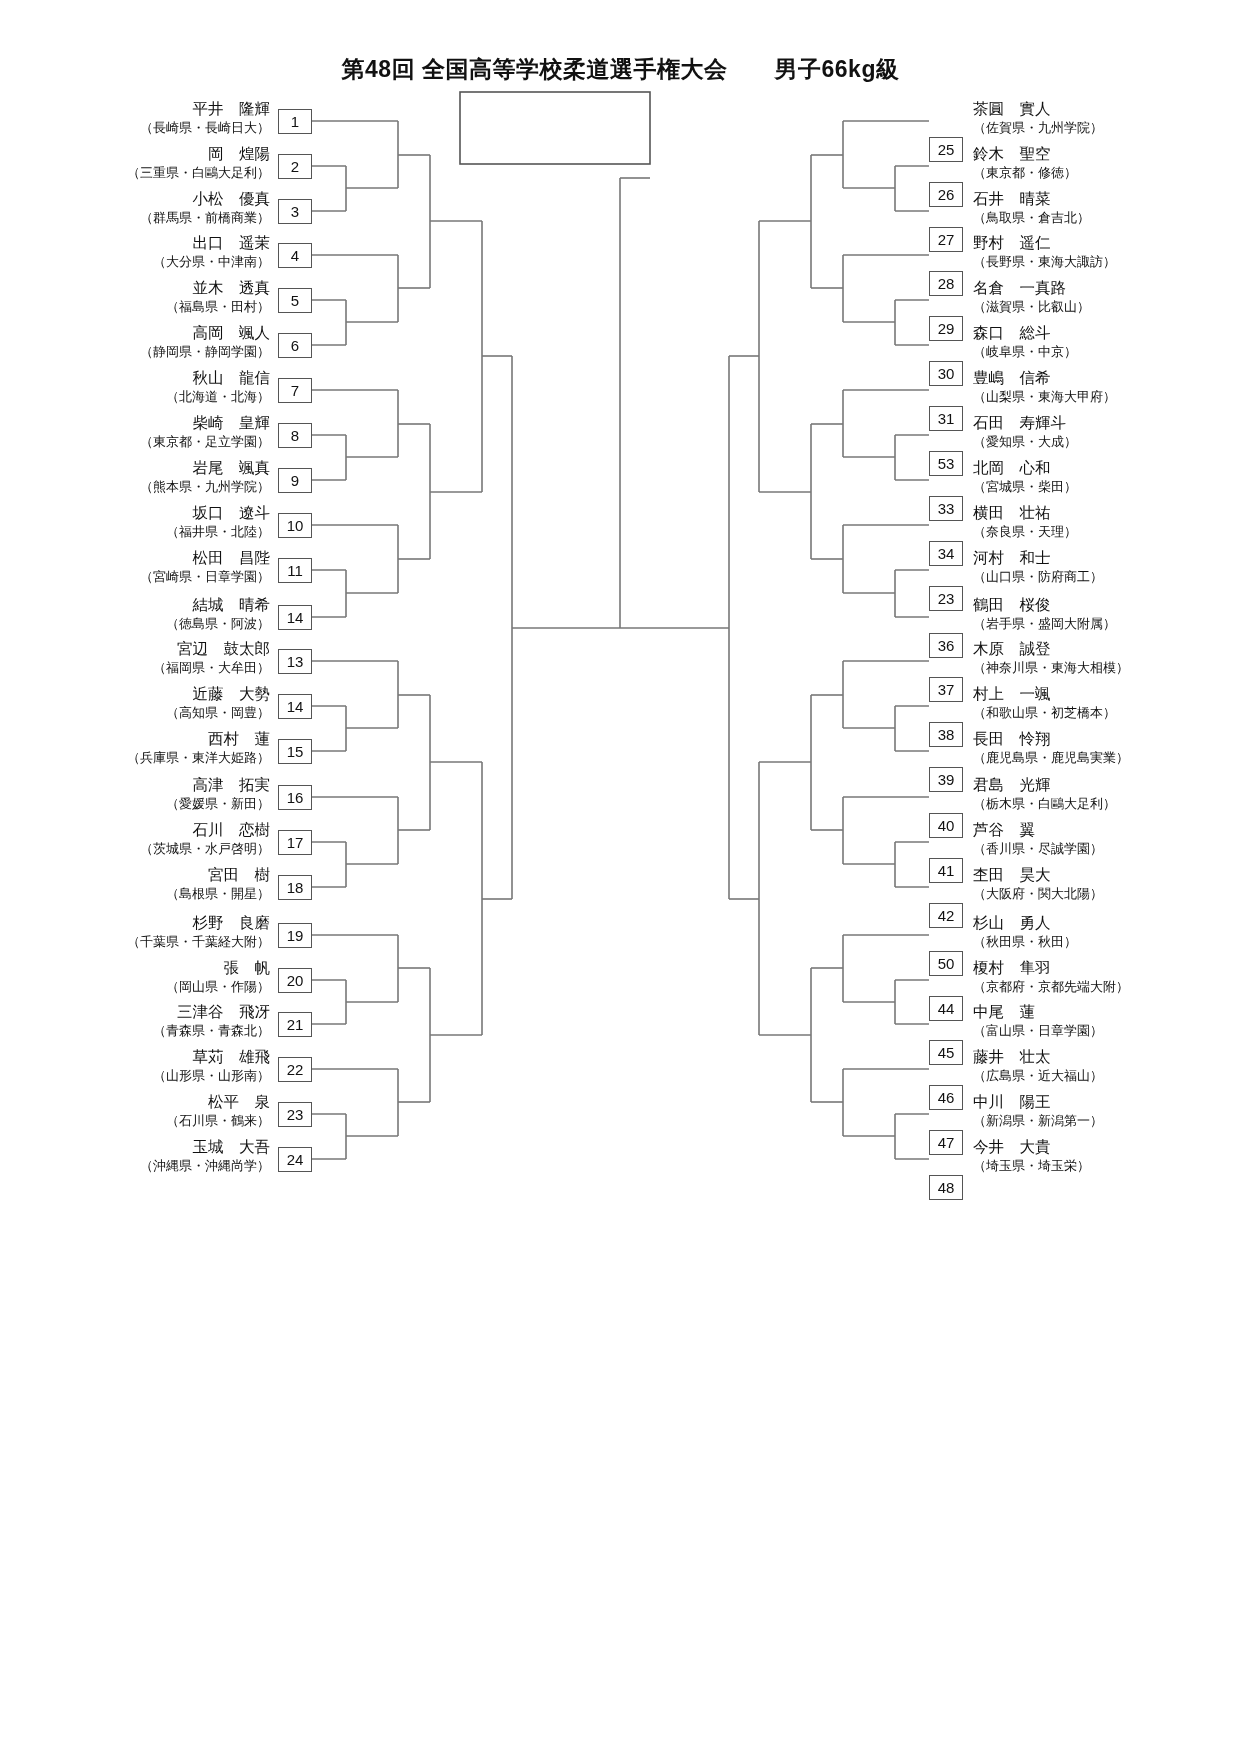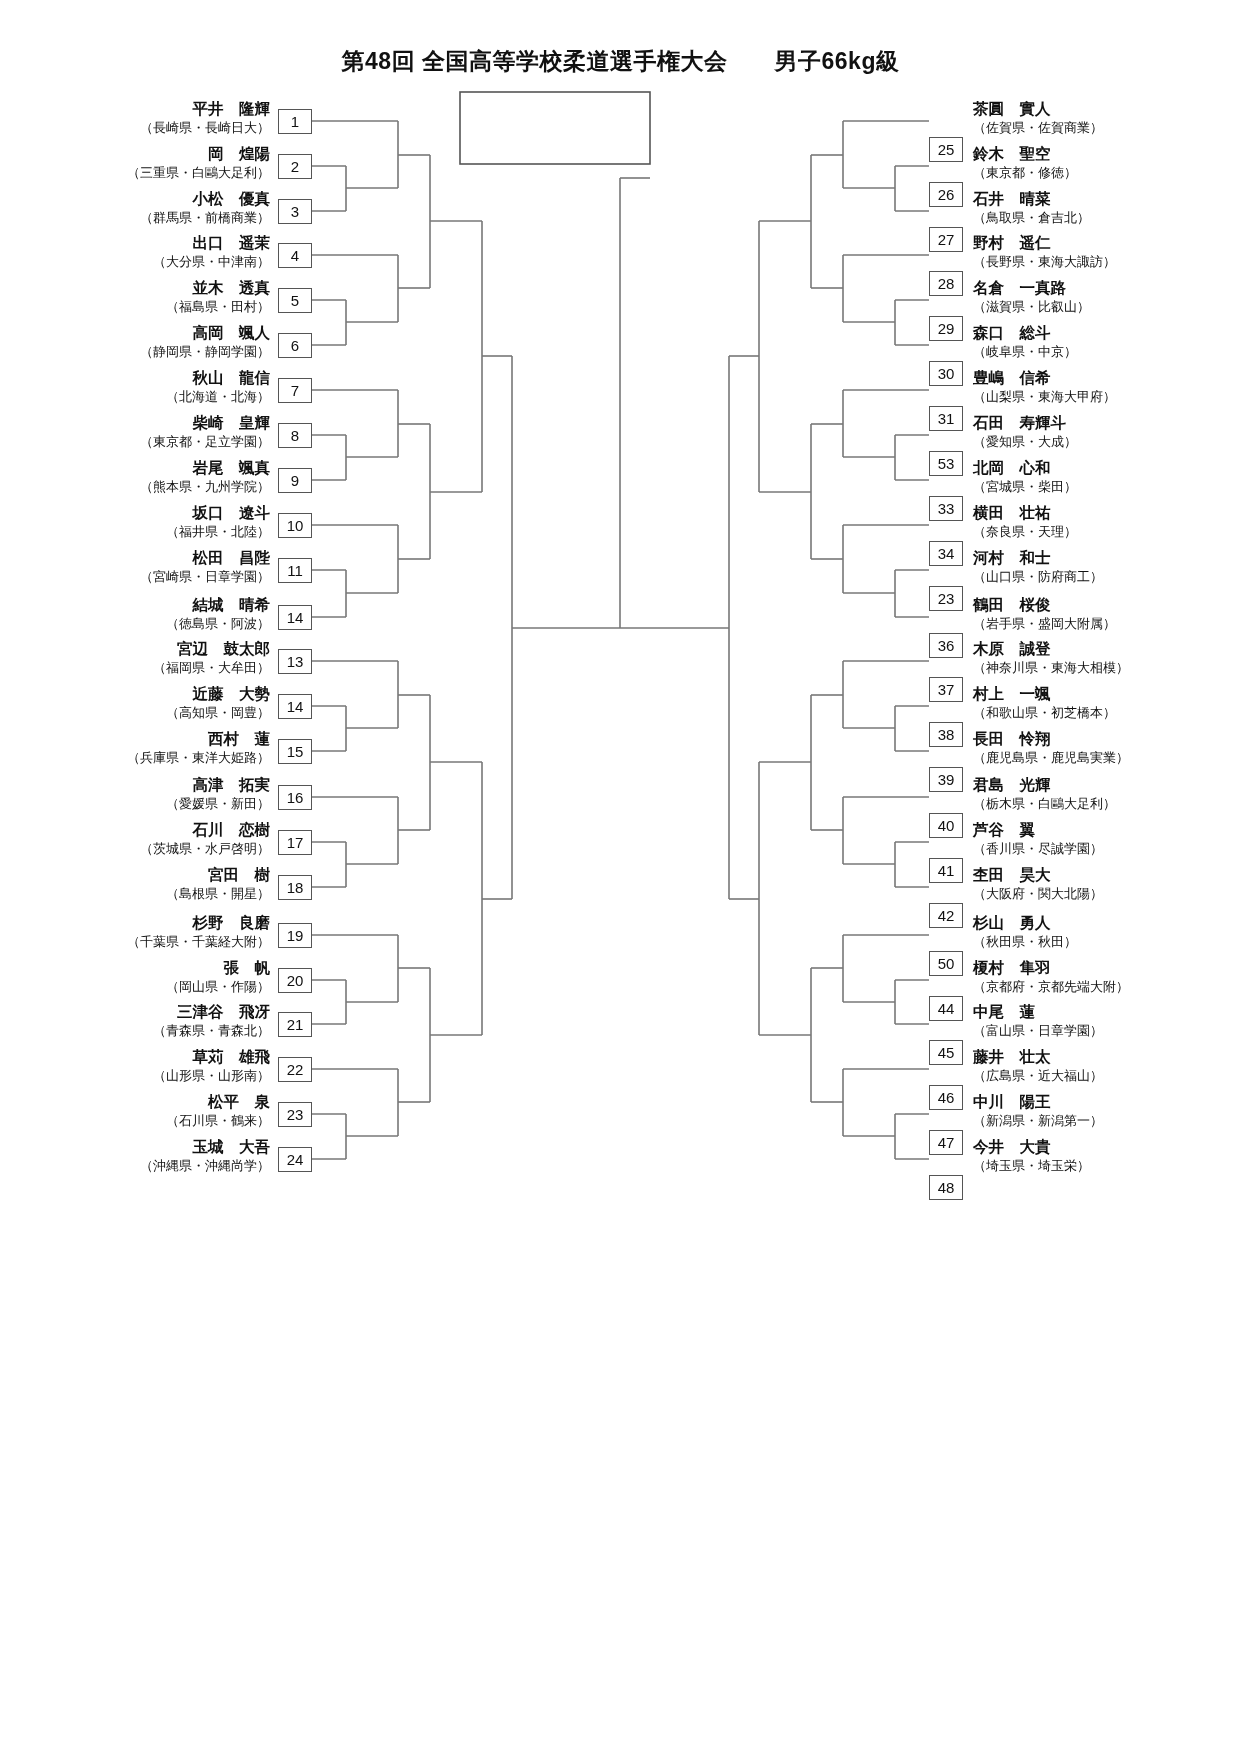--- a/index.html
+++ b/index.html
@@ -12,21 +12,21 @@
     color: #111111;
   }
   #page {
     position: relative;
     width: 1241px;
     height: 1755px;
     overflow: hidden;
   }
   #title {
     position: absolute;
-    top: 46px;
+    top: 54px;
     left: 0;
     width: 1241px;
     text-align: center;
     font-size: 23px;
     font-weight: bold;
     letter-spacing: 0.5px;
     white-space: pre;
   }
   
   #lines {
@@ -52,21 +52,21 @@
     background: #fff;
     color: #111;
   }
   .entry .txt {
     position: absolute;
     top: 0;
     width: 230px;
   }
   .entry .nm {
     font-size: 15.5px;
-    font-weight: bold;
+    font-weight: normal;
     line-height: 22px;
     white-space: pre;
   }
   .entry .sc {
     font-size: 13px;
     line-height: 16px;
     white-space: pre;
   }
   
   .entry.left .txt { left: 0; text-align: right; }
@@ -427,21 +427,21 @@
       <div class="txt">
         <div class="nm">玉城　大吾</div>
         <div class="sc">（沖縄県・沖縄尚学）</div>
       </div>
     </div>
 
   <div class="entry right" style="left:929px; top:98px">
       <div class="num">25</div>
       <div class="txt">
         <div class="nm">茶圓　實人</div>
-        <div class="sc">（佐賀県・佐賀商業）</div>
+        <div class="sc">（佐賀県・九州学院）</div>
       </div>
     </div>
   <div class="entry right" style="left:929px; top:143px">
       <div class="num">26</div>
       <div class="txt">
         <div class="nm">鈴木　聖空</div>
         <div class="sc">（東京都・修徳）</div>
       </div>
     </div>
   <div class="entry right" style="left:929px; top:188px">

